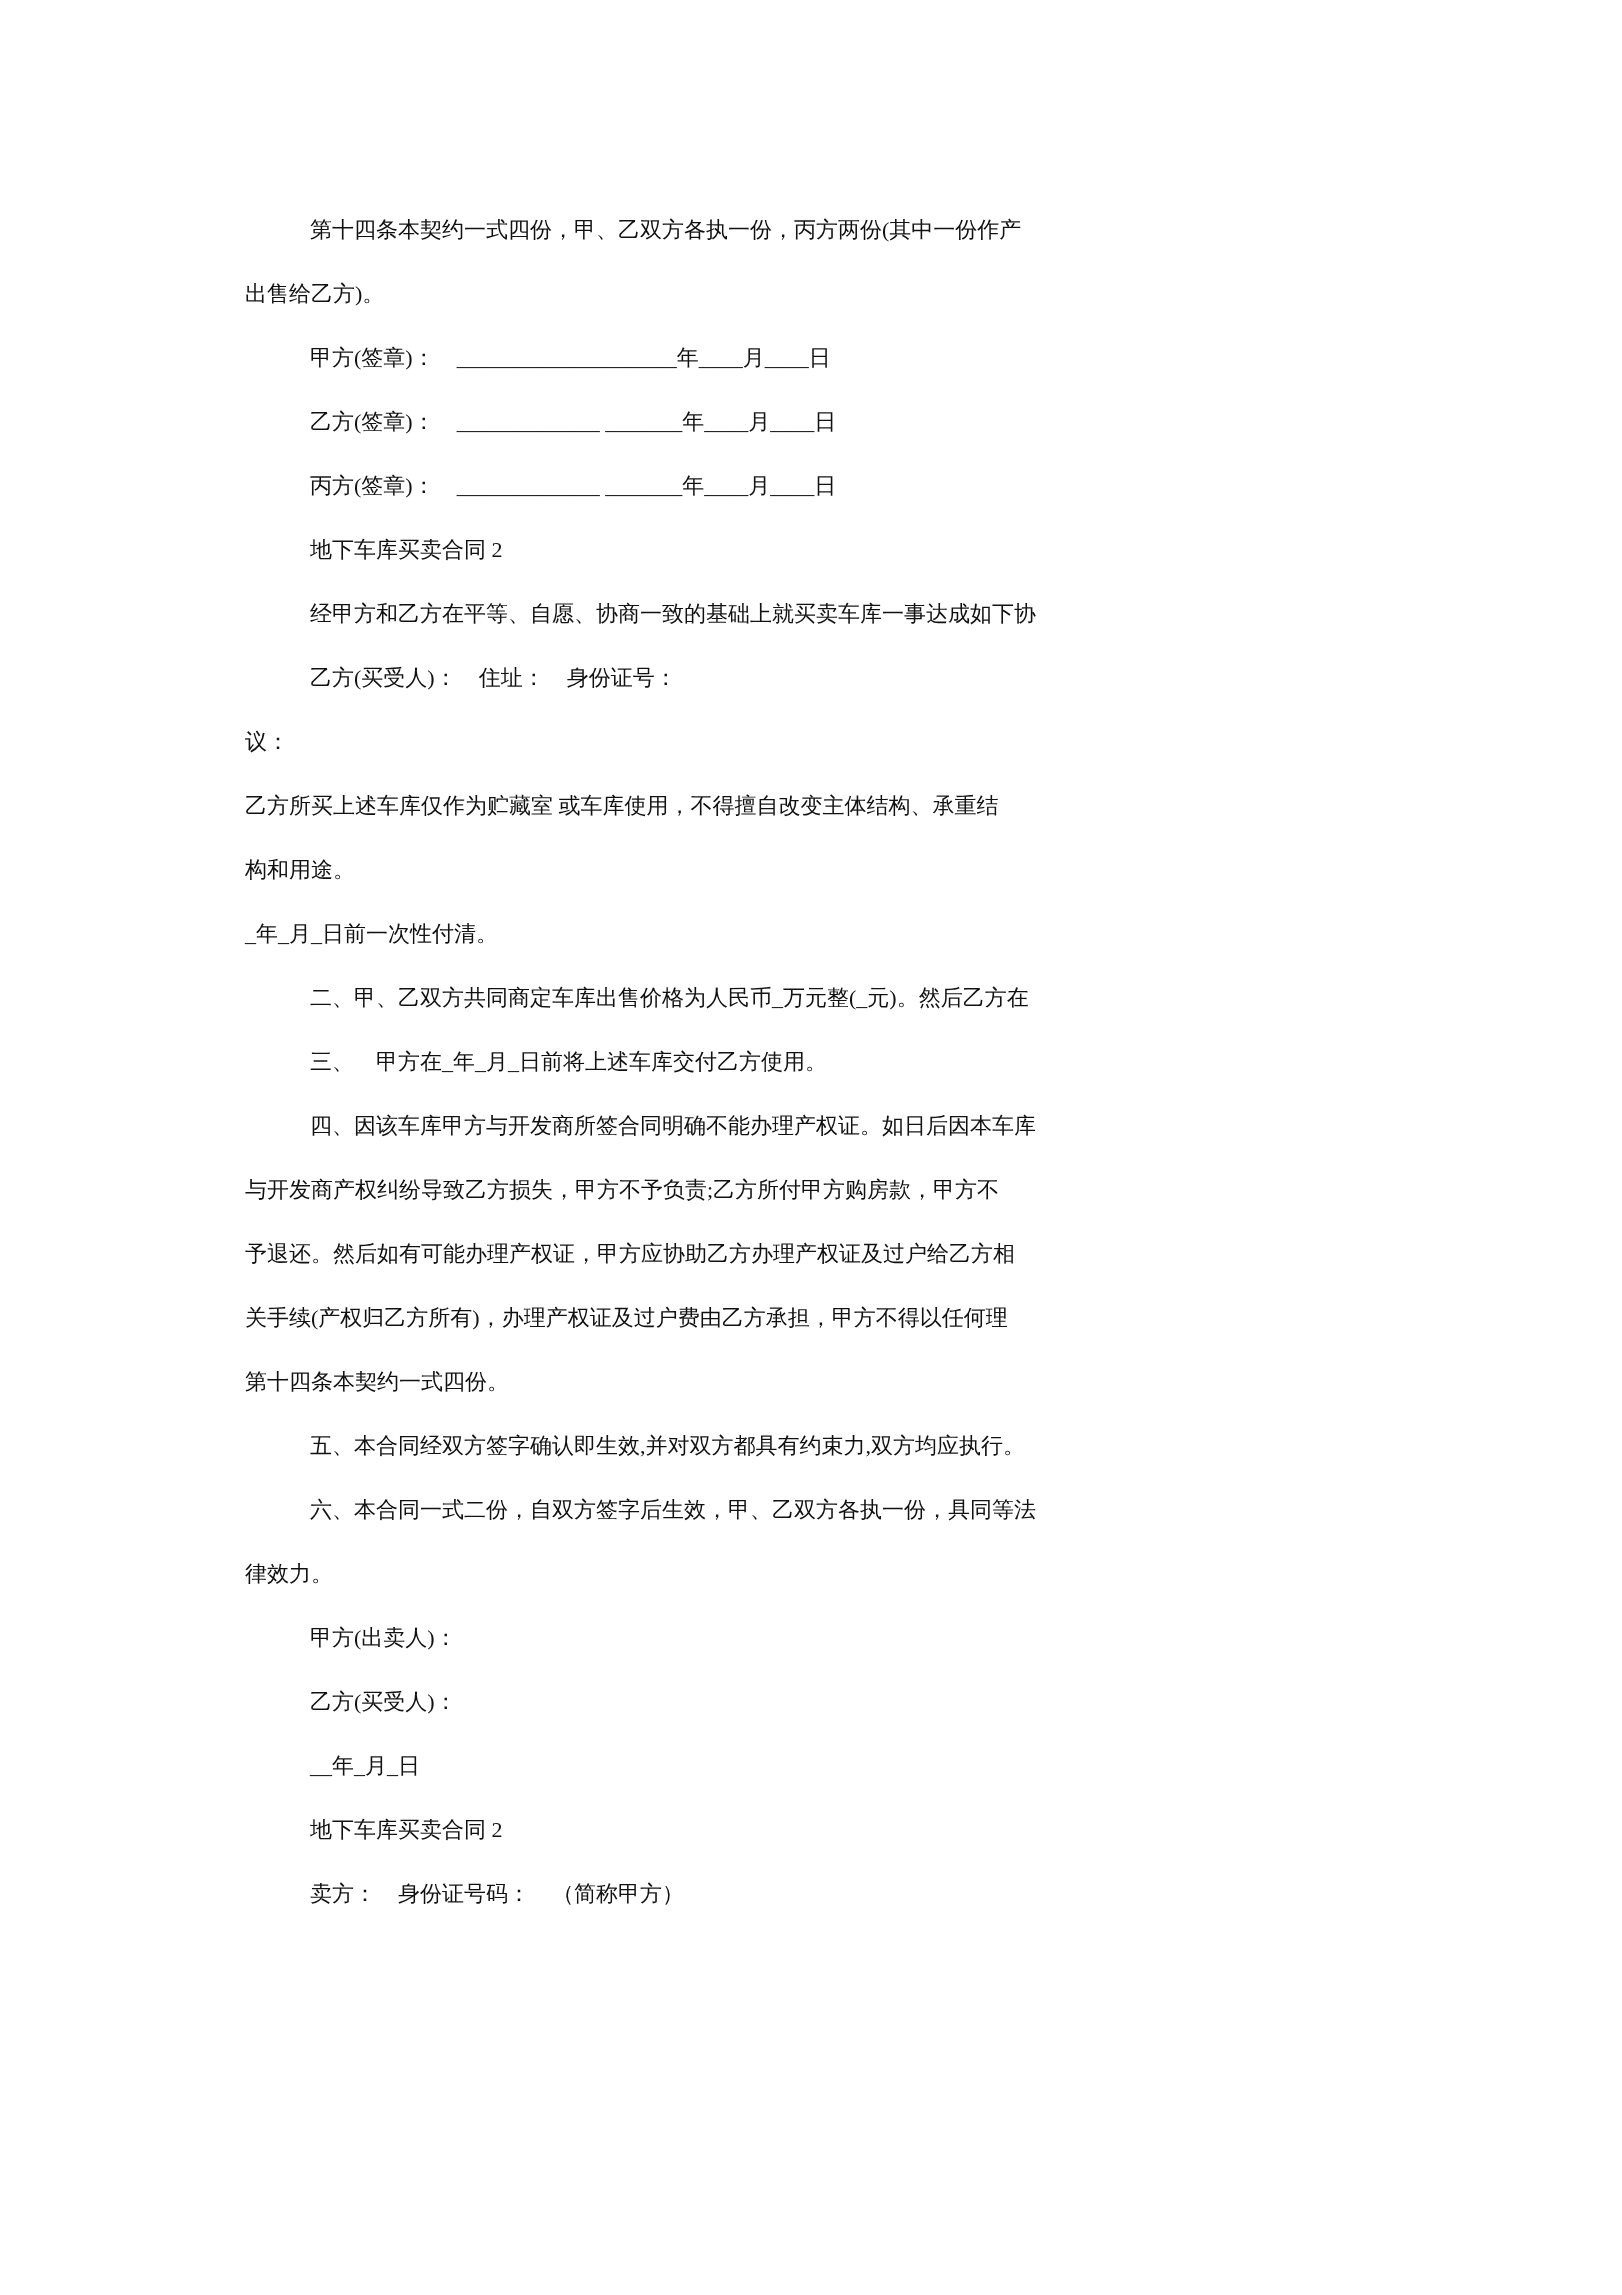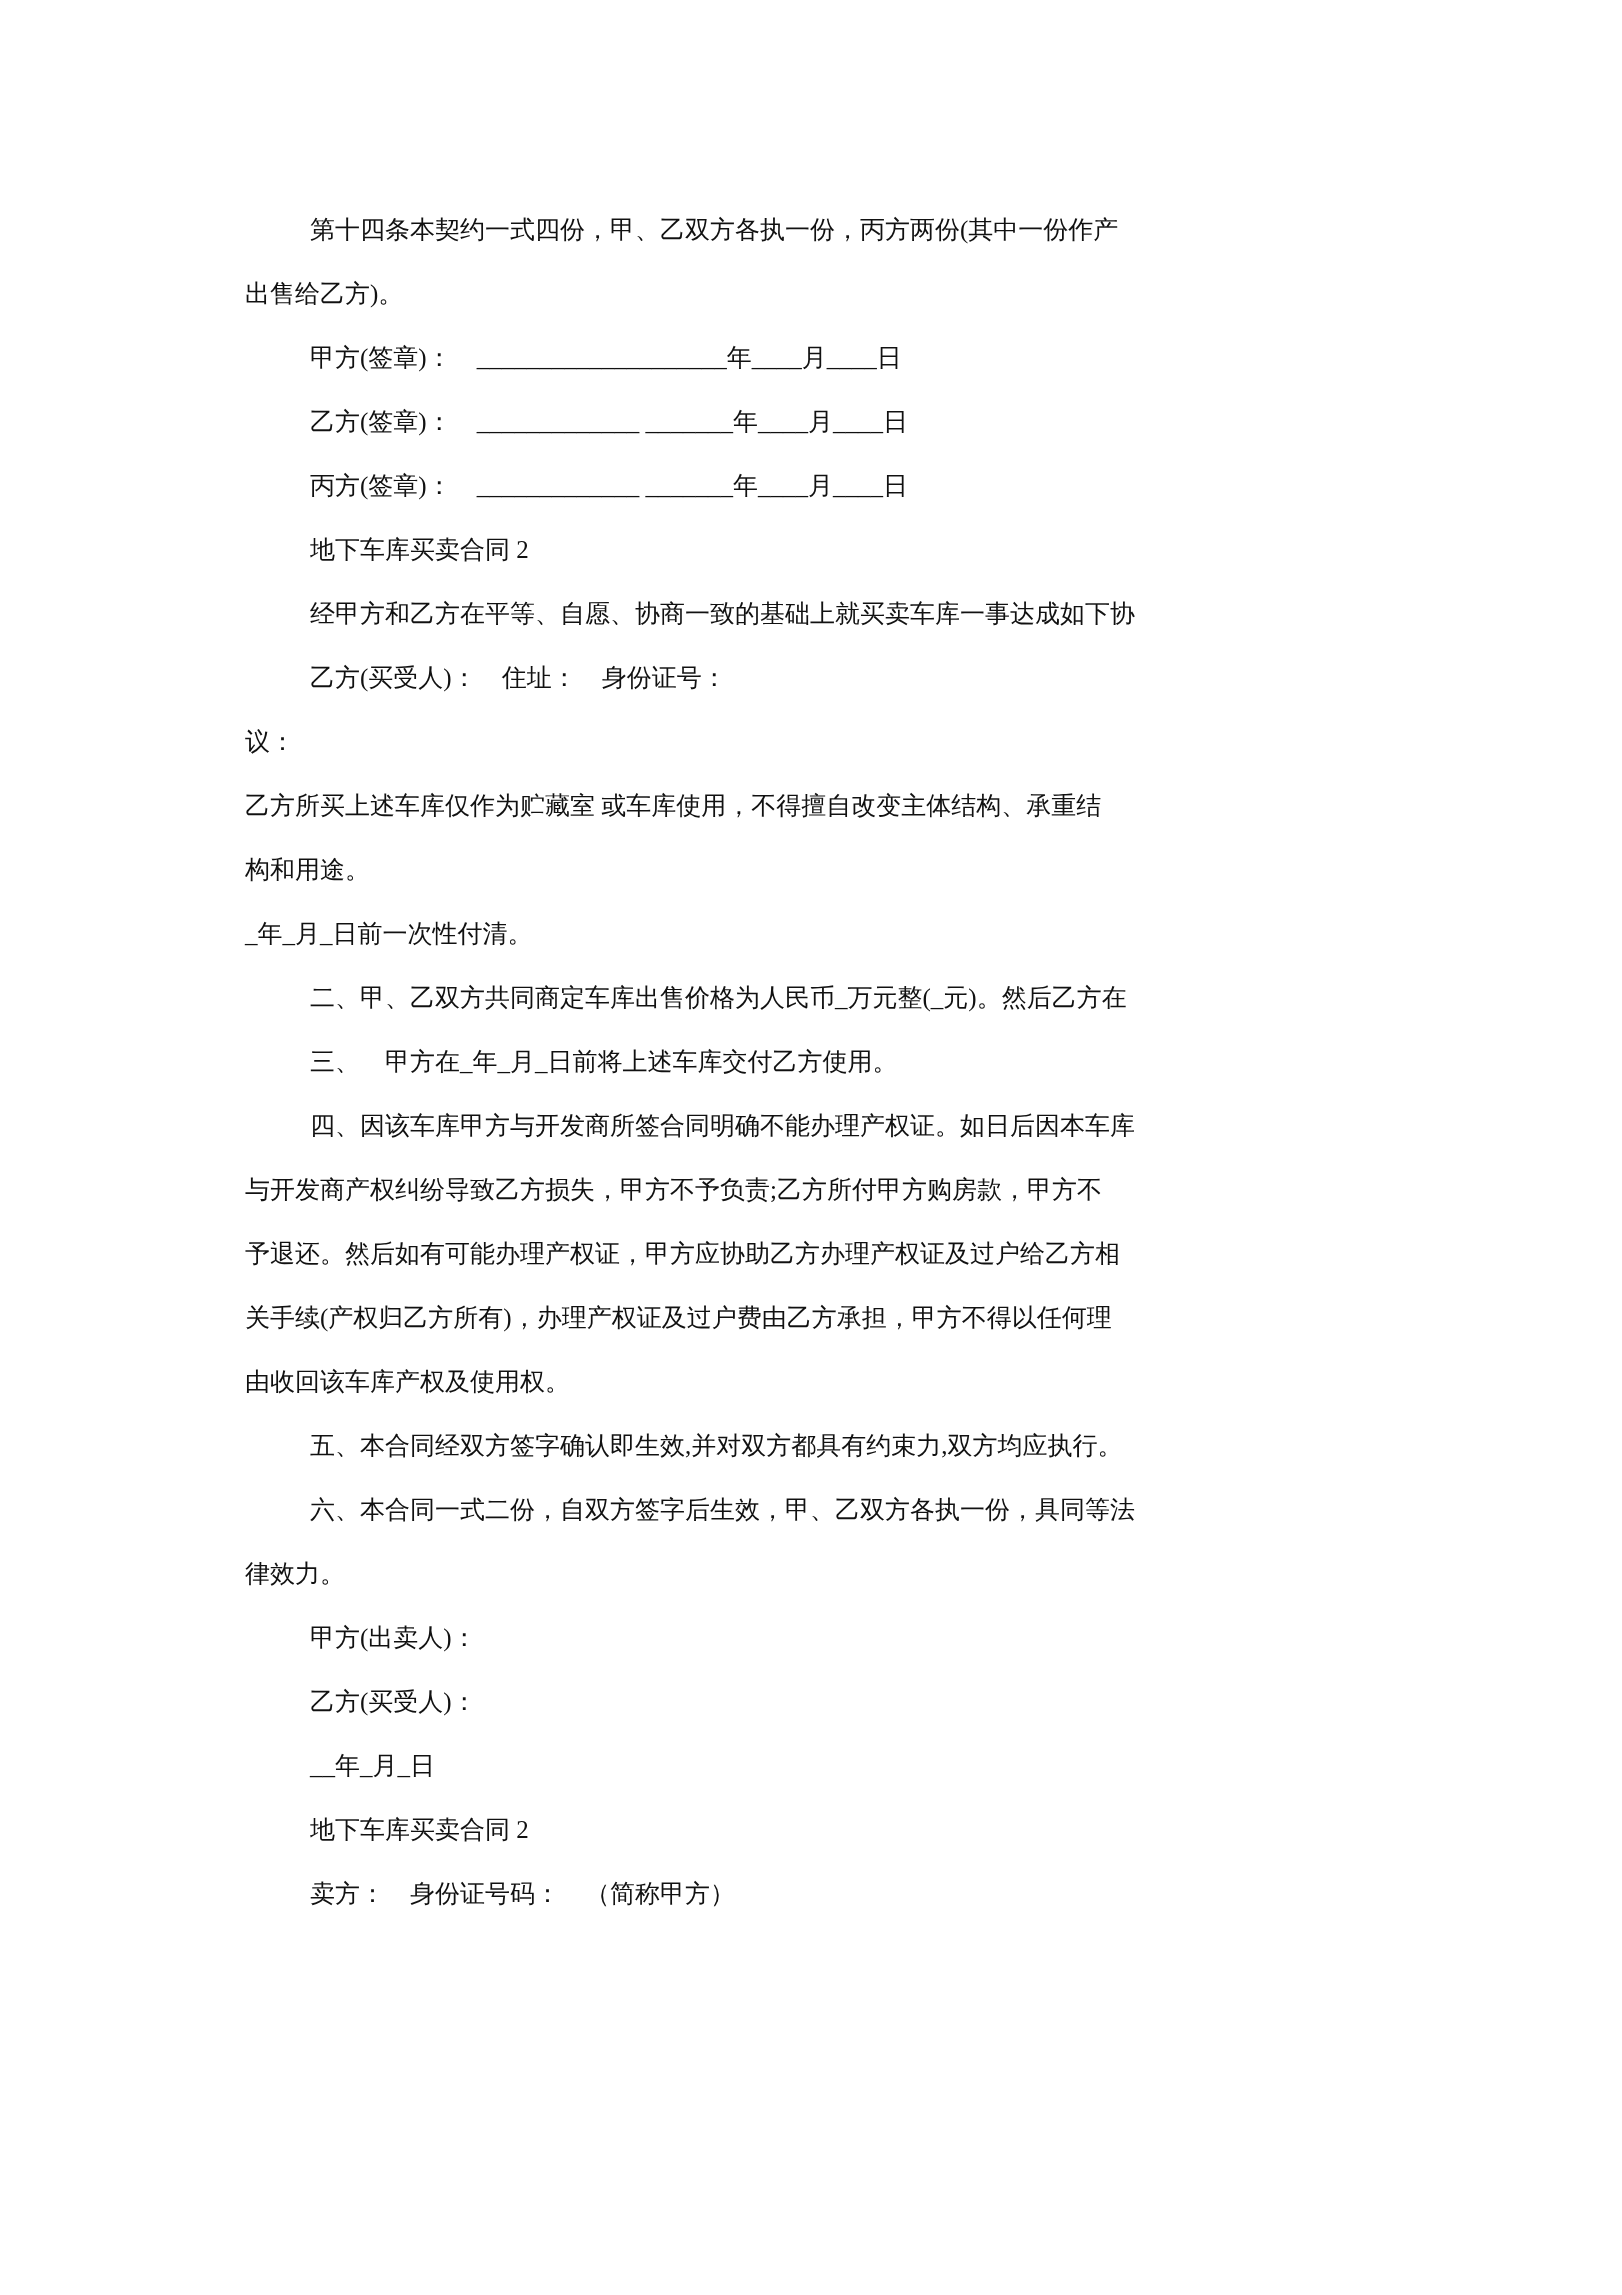--- a/index.html
+++ b/index.html
@@ -14,21 +14,21 @@
     background: #ffffff;
     overflow: hidden;
     font-family: "Liberation Serif", "DejaVu Serif", serif;
   }
   .text-block {
     position: absolute;
     left: 245px;
     top: 198px;
     width: 1142px;
     color: #111111;
-    font-size: 25px;
+    font-size: 22px;
     line-height: 64px;
     font-weight: 400;
   }
   .line {
     white-space: pre;
     height: 64px;
     overflow: visible;
     text-align: left;
   }
   .line.indent {
@@ -51,21 +51,21 @@
       <div class="line">议：</div>
       <div class="line">乙方所买上述车库仅作为贮藏室 或车库使用，不得擅自改变主体结构、承重结</div>
       <div class="line">构和用途。</div>
       <div class="line">_年_月_日前一次性付清。</div>
       <div class="line indent">二、甲、乙双方共同商定车库出售价格为人民币_万元整(_元)。然后乙方在</div>
       <div class="line indent">三、　甲方在_年_月_日前将上述车库交付乙方使用。</div>
       <div class="line indent">四、因该车库甲方与开发商所签合同明确不能办理产权证。如日后因本车库</div>
       <div class="line">与开发商产权纠纷导致乙方损失，甲方不予负责;乙方所付甲方购房款，甲方不</div>
       <div class="line">予退还。然后如有可能办理产权证，甲方应协助乙方办理产权证及过户给乙方相</div>
       <div class="line">关手续(产权归乙方所有)，办理产权证及过户费由乙方承担，甲方不得以任何理</div>
-      <div class="line">由收回该车库产权及使用权。</div>
+      <div class="line">第十四条本契约一式四份。</div>
       <div class="line indent">五、本合同经双方签字确认即生效,并对双方都具有约束力,双方均应执行。</div>
       <div class="line indent">六、本合同一式二份，自双方签字后生效，甲、乙双方各执一份，具同等法</div>
       <div class="line">律效力。</div>
       <div class="line indent">甲方(出卖人)：</div>
       <div class="line indent">乙方(买受人)：</div>
       <div class="line indent">__年_月_日</div>
       <div class="line indent">地下车库买卖合同 2</div>
       <div class="line indent">卖方：　身份证号码：　（简称甲方）</div>
     </div>
 </div>

